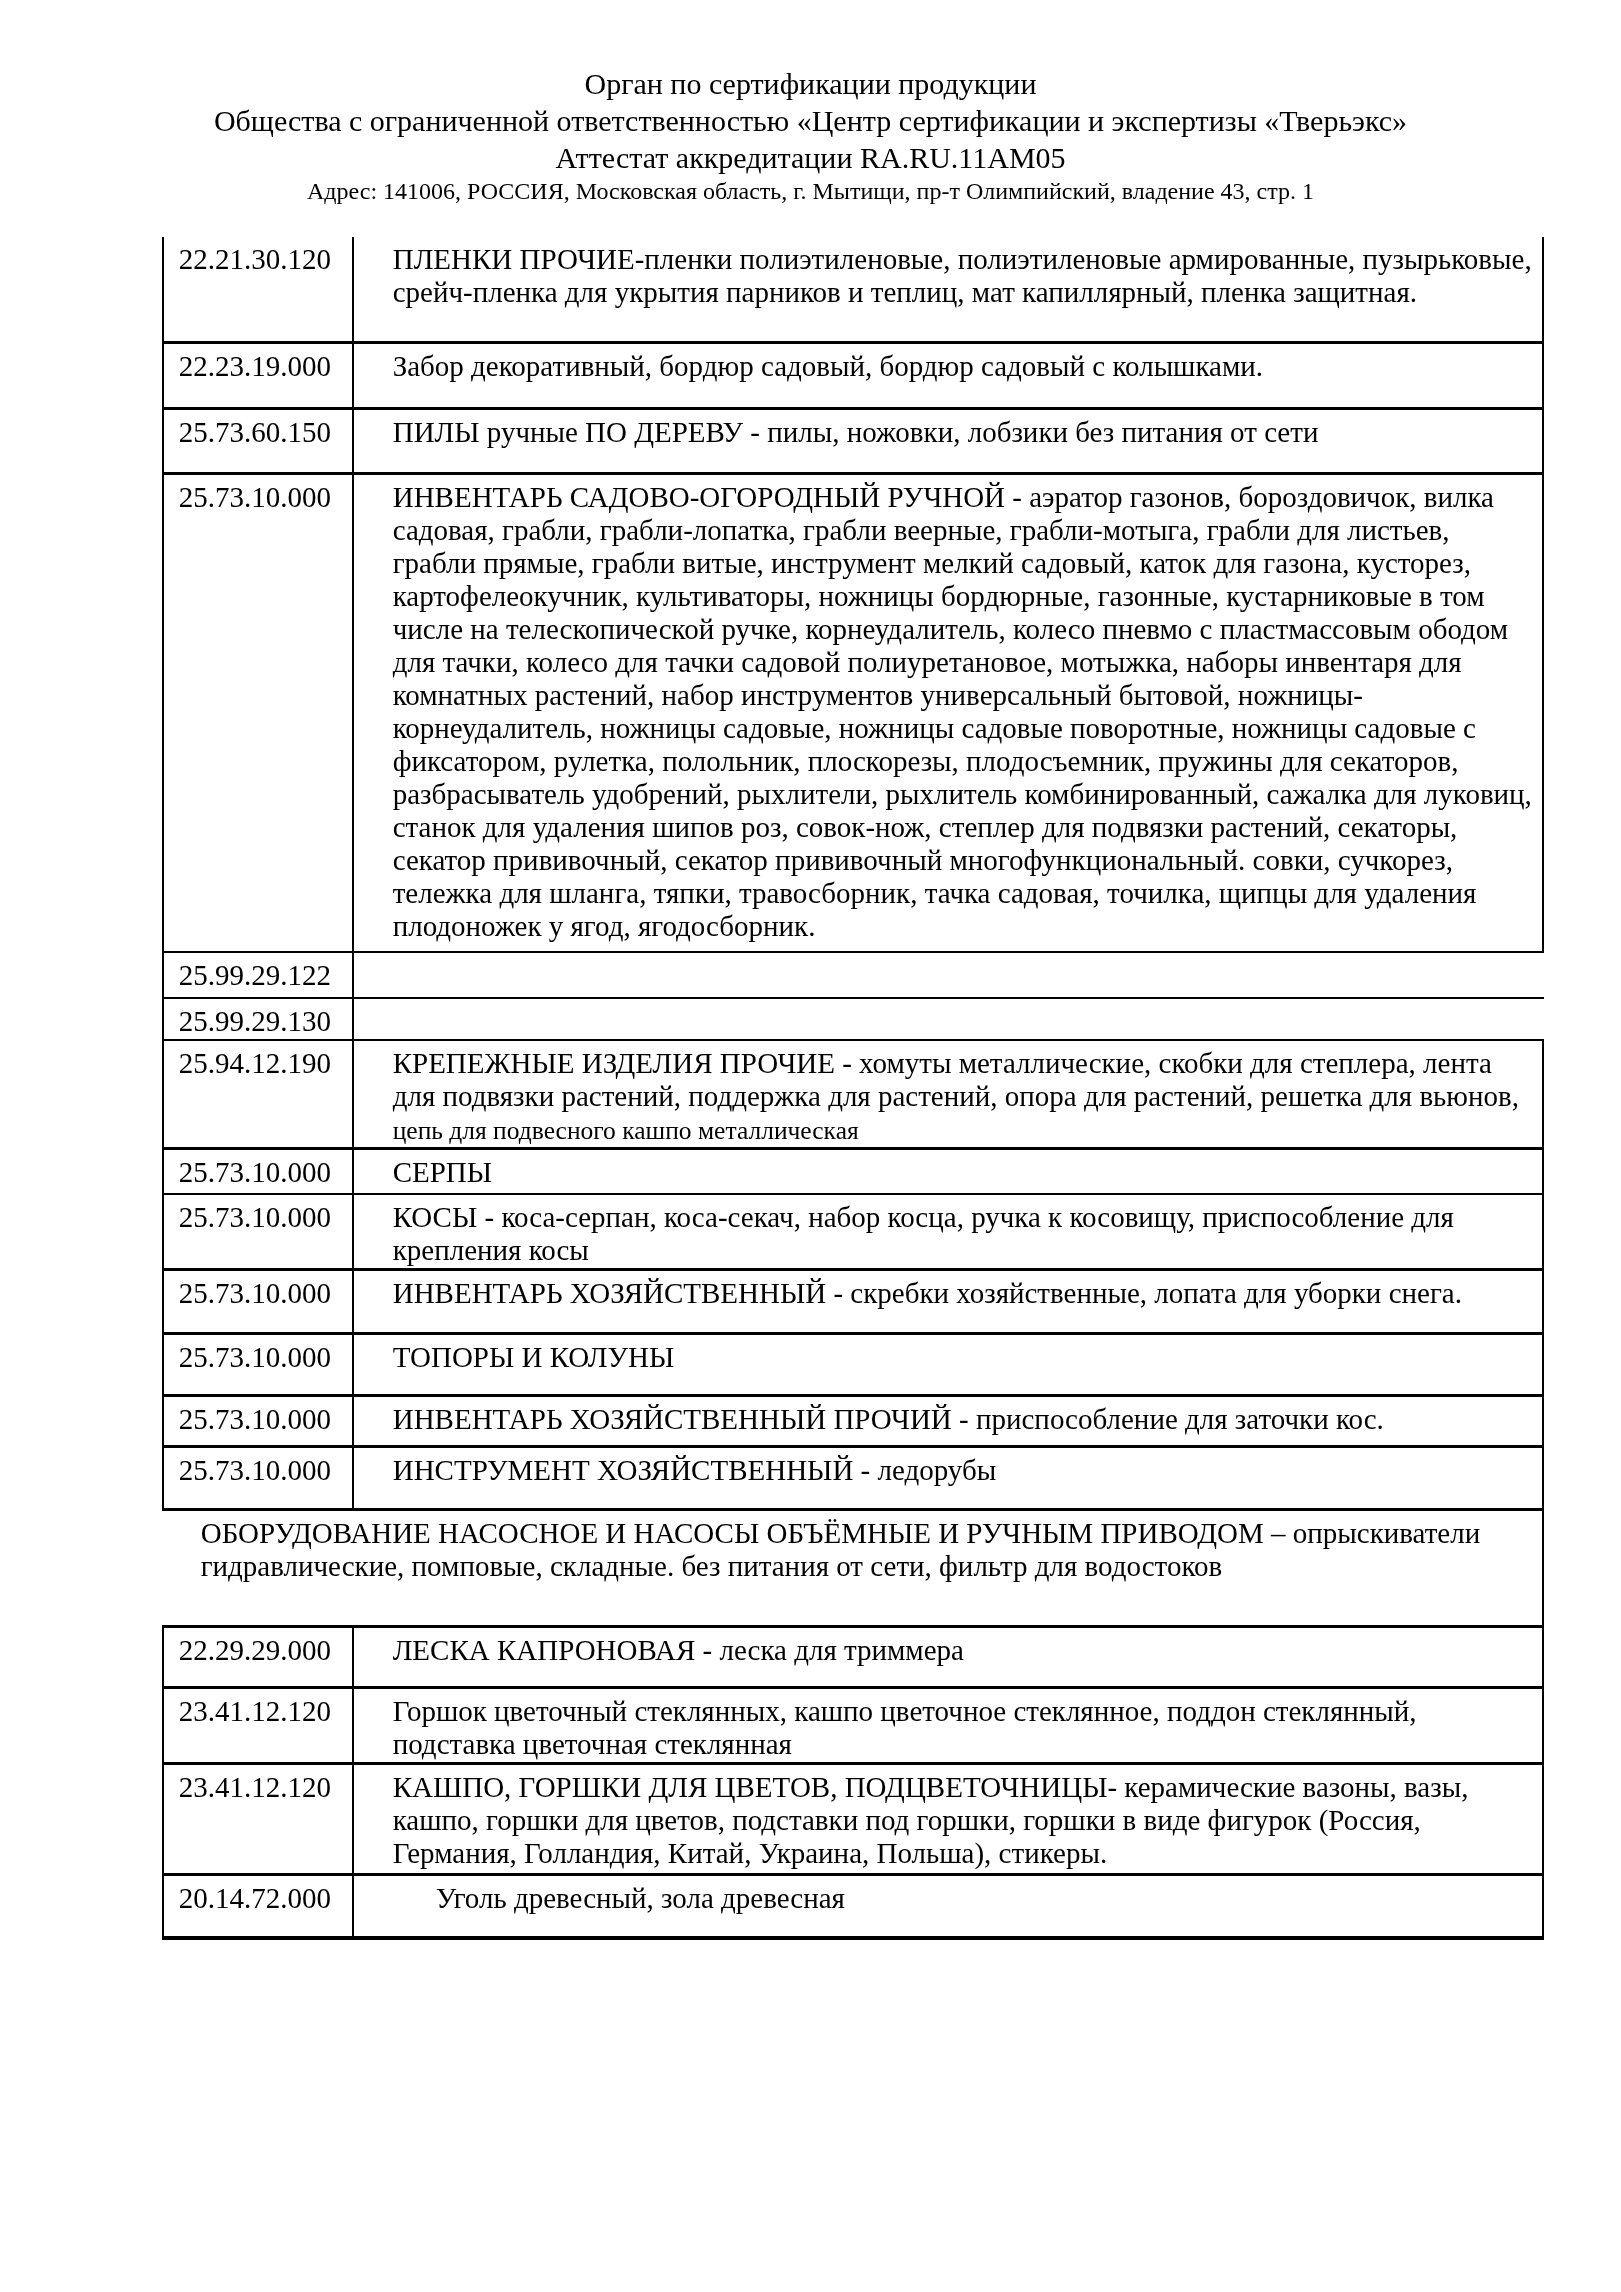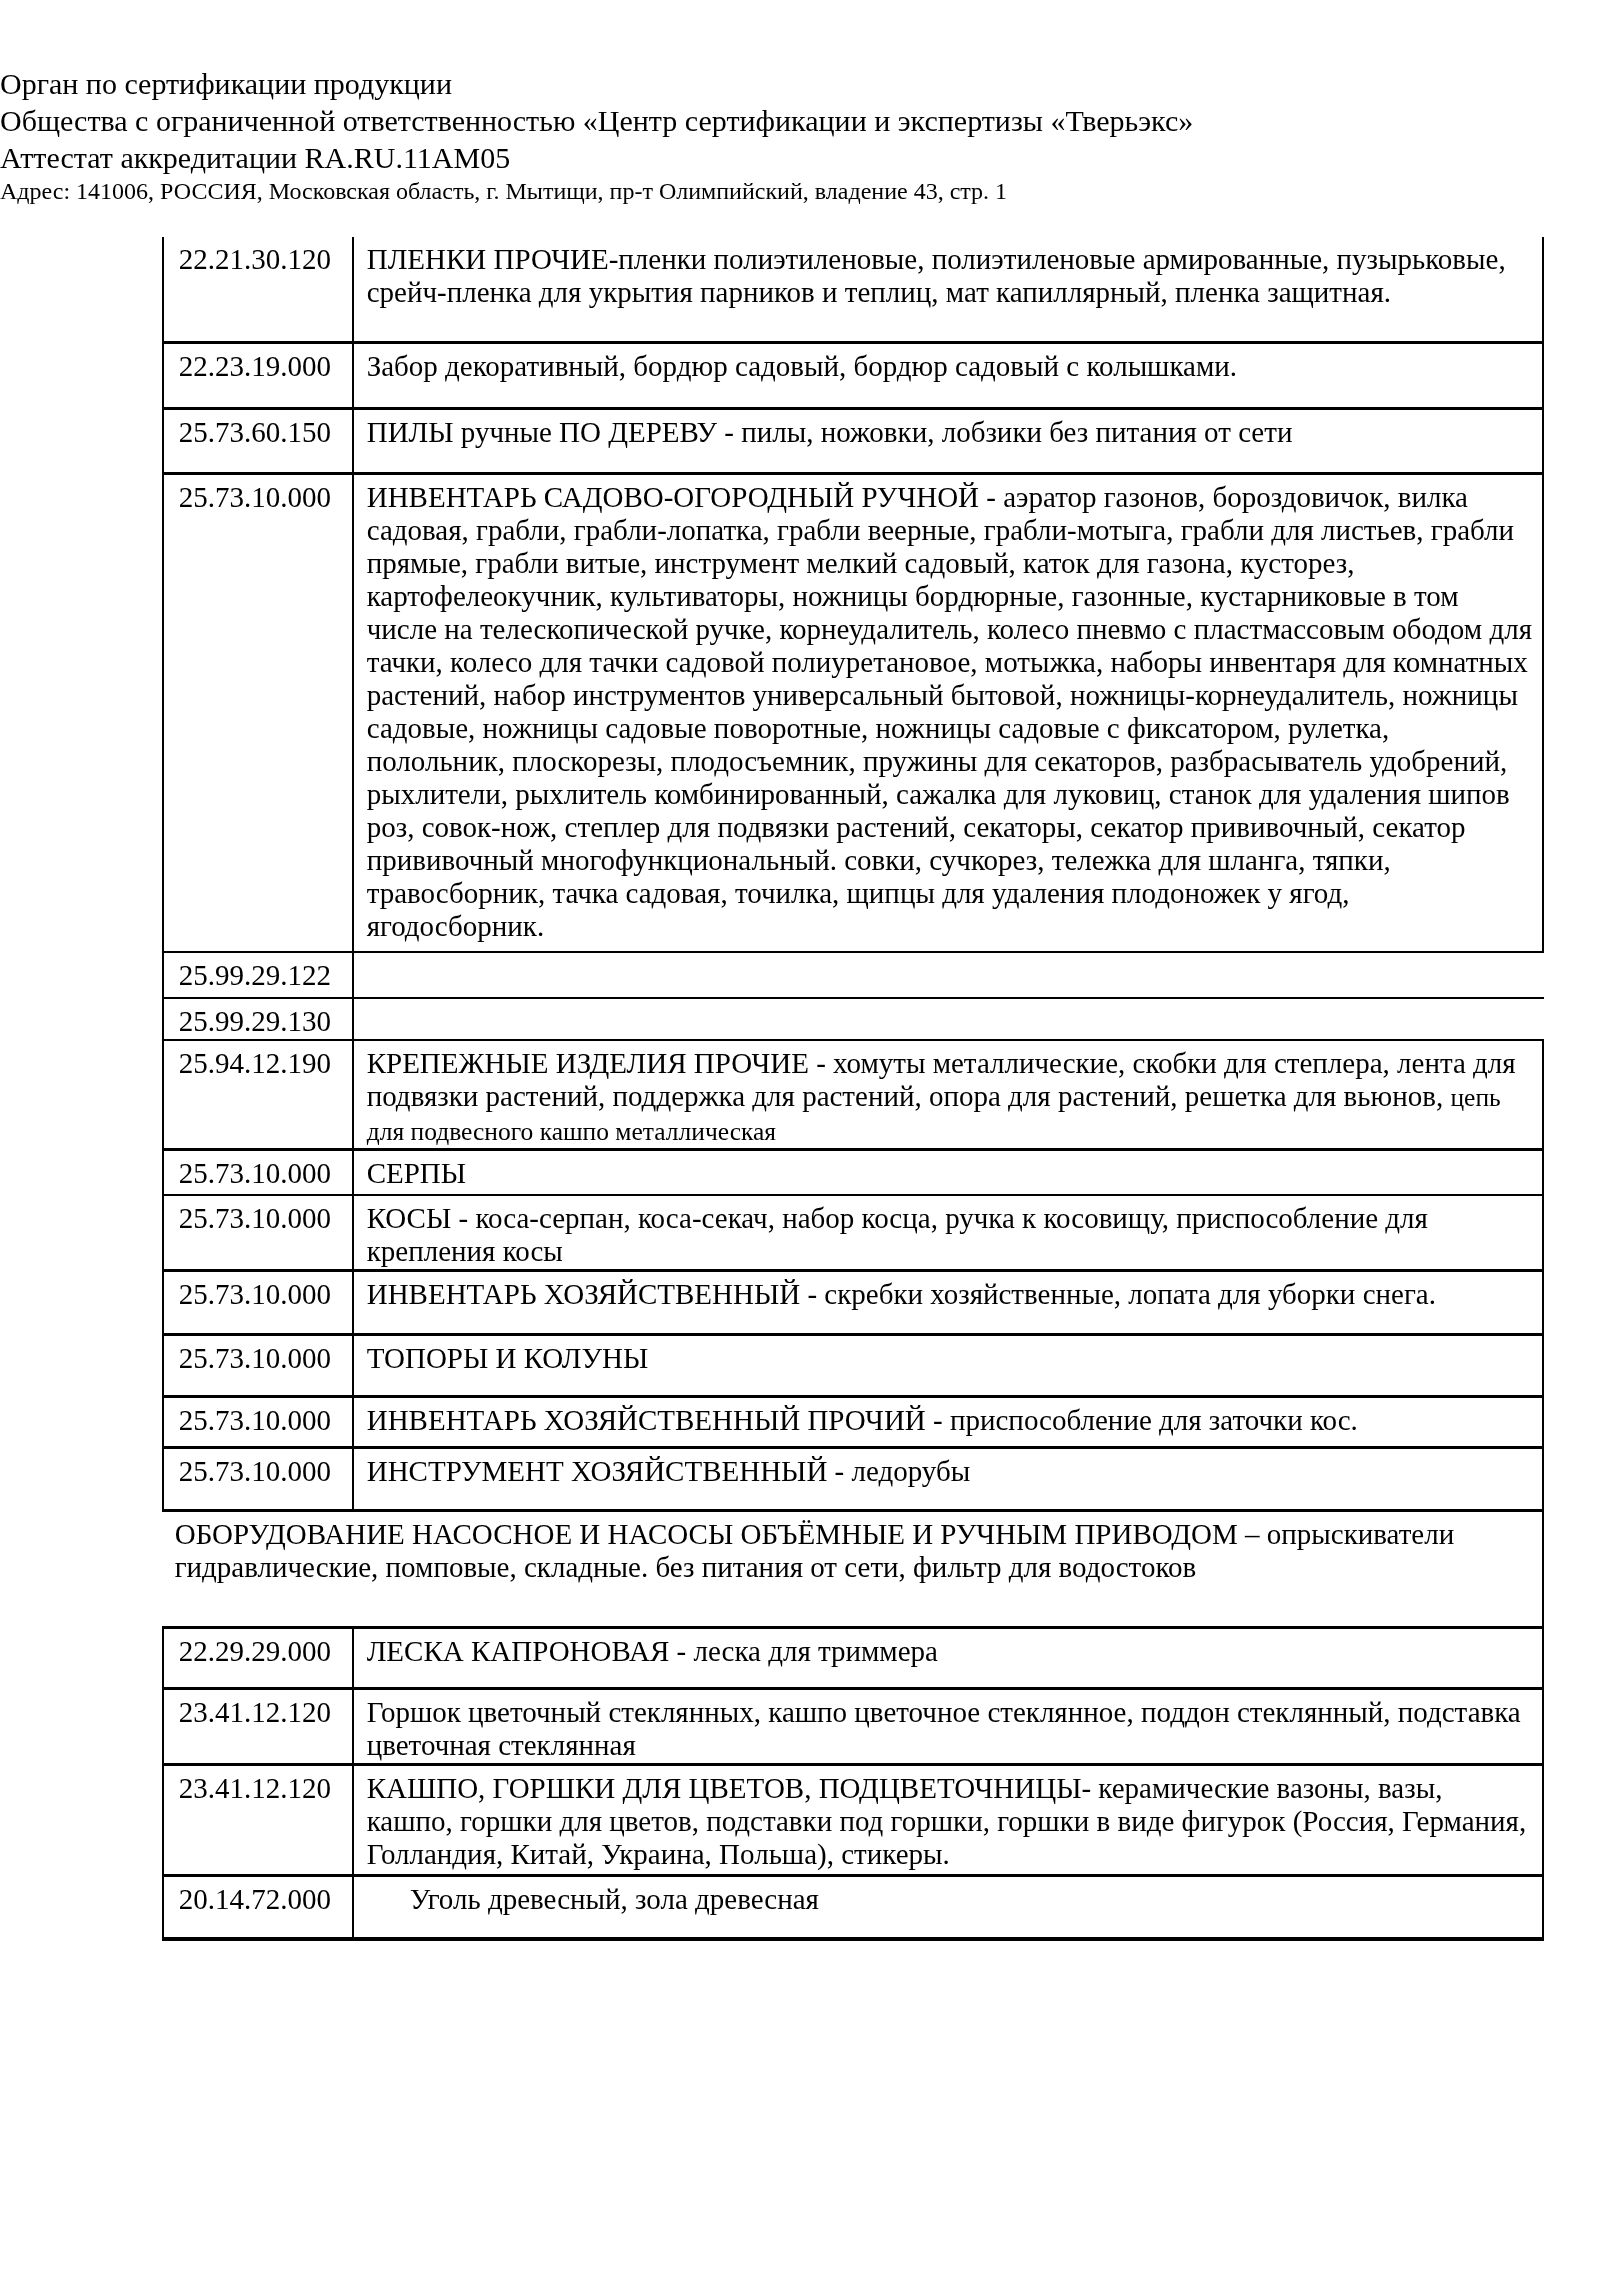--- a/index.html
+++ b/index.html
@@ -10,20 +10,21 @@
     background: #ffffff;
     color: #000000;
     font-family: "Liberation Serif", "DejaVu Serif", serif;
     overflow: hidden;
   }
   .header {
     position: absolute;
     top: 65px;
     left: 0;
     width: 100%;
+    text-align: center;
   }
   .h-line { font-size: 30px; line-height: 37px; white-space: nowrap; }
   .h-addr { font-size: 24px; line-height: 31px; white-space: nowrap; }
   .doc-table {
     position: absolute;
     left: 162px;
     top: 237px;
     width: 1382px;
   }
   .row {
@@ -42,20 +43,21 @@
     font-size: 29px;
     line-height: 33px;
   }
   .cell-desc {
     flex: 1;
     box-sizing: border-box;
     border-right: 2px solid #000000;
     padding: 5.9px 9.8px 0 12.7px;
     font-size: 29px;
     line-height: 33px;
+    margin-left: 26px;
   }
   .small-note { font-size: 25.5px; }
 </style>
 </head>
 <body>
 
 <div class="page">
 
   <div class="header">
     <div class="h-line">Орган по сертификации продукции</div>

